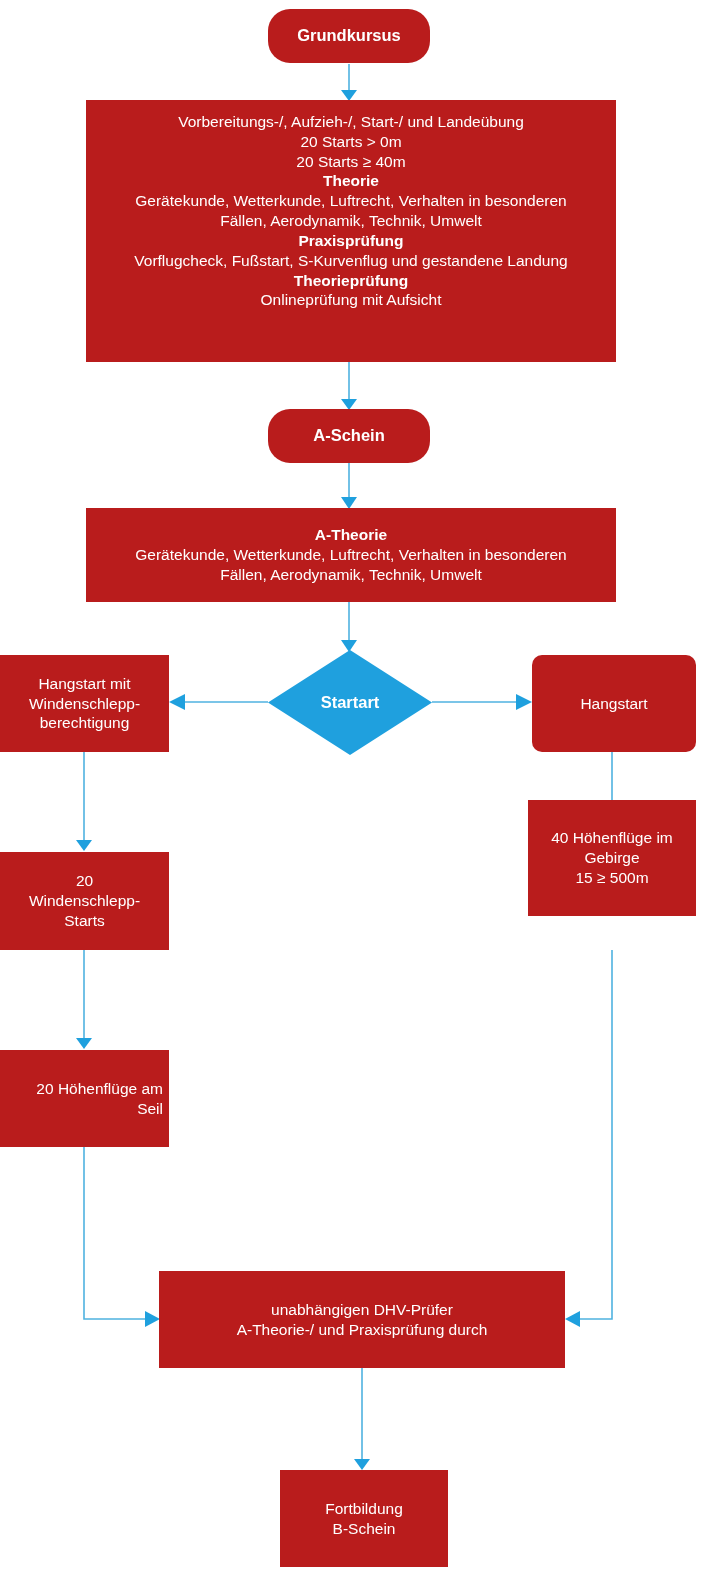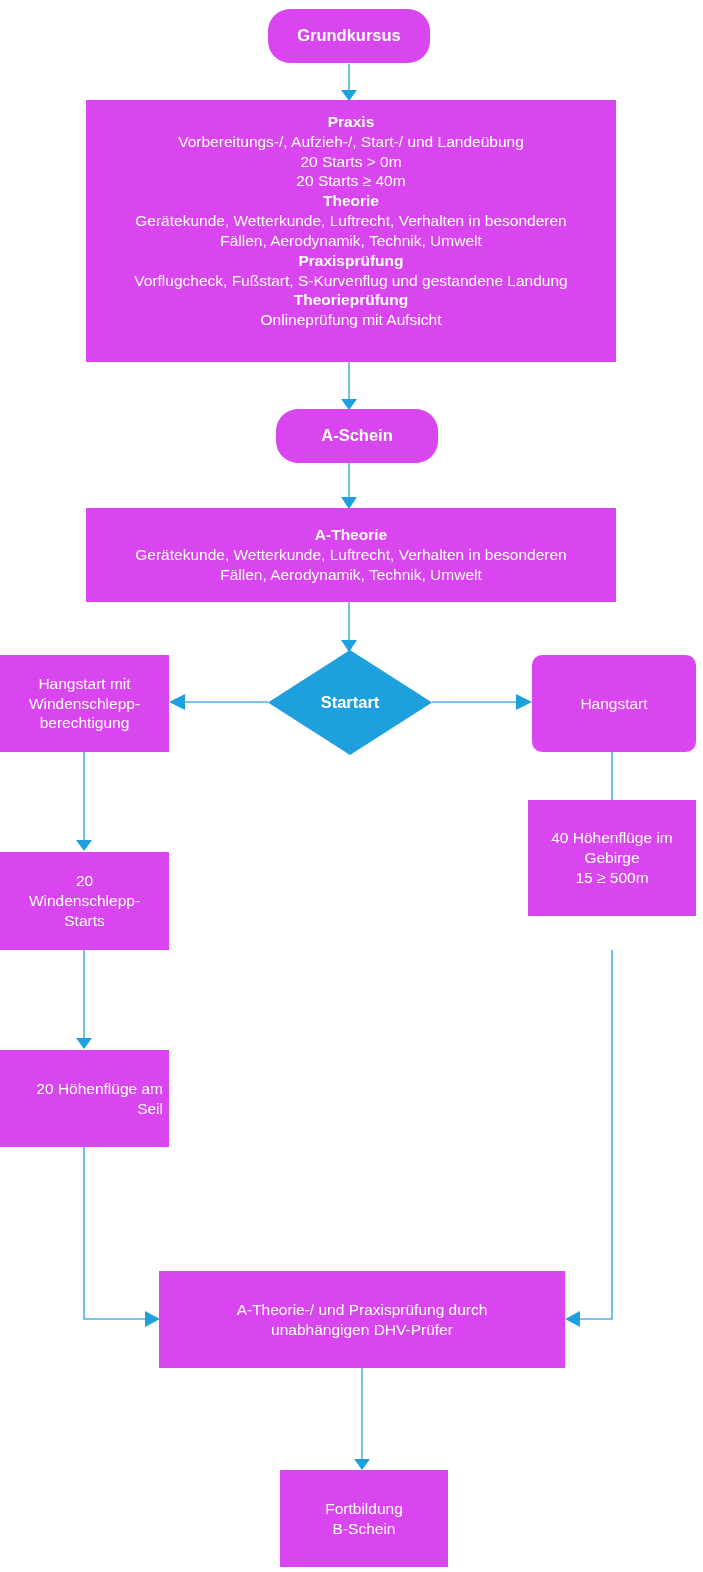--- a/index.html
+++ b/index.html
@@ -15,21 +15,21 @@
     overflow: hidden;
   }
   #flow {
     position: absolute;
     left: 0; top: 0;
     width: 703px;
     height: 1572px;
   }
   .node {
     position: absolute;
-    background: #d946ef;
+    background: #b91c1c;
     color: #ffffff;
     display: flex;
     align-items: center;
     justify-content: center;
     text-align: center;
     box-sizing: border-box;
     line-height: 1.28;
     font-size: 15.5px;
     font-weight: 400;
     padding: 2px 6px;
@@ -139,35 +139,34 @@
     <line class="edge-line" x1="362" y1="1368" x2="362" y2="1461"></line>
     <polygon class="arrow-head" points="354,1459 370,1459 362,1470"></polygon>
   </svg>
 
   <div class="node pill" style="left:268px; top:9px; width:162px; height:54px;">
     <span>Grundkursus</span>
   </div>
 
   <div class="node block big" style="left:86px; top:100px; width:530px; height:262px;">
     <div class="node-lines">
-      <span class="hl">Praxis</span>
       <span class="tx">Vorbereitungs-/, Aufzieh-/, Start-/ und Landeübung</span>
       <span class="tx">20 Starts &gt; 0m</span>
       <span class="tx">20 Starts ≥ 40m</span>
       <span class="hl">Theorie</span>
       <span class="tx">Gerätekunde, Wetterkunde, Luftrecht, Verhalten in besonderen</span>
       <span class="tx">Fällen, Aerodynamik, Technik, Umwelt</span>
       <span class="hl">Praxisprüfung</span>
       <span class="tx">Vorflugcheck, Fußstart, S-Kurvenflug und gestandene Landung</span>
       <span class="hl">Theorieprüfung</span>
       <span class="tx">Onlineprüfung mit Aufsicht</span>
     </div>
   </div>
 
-  <div class="node pill" style="left:276px; top:409px; width:162px; height:54px;">
+  <div class="node pill" style="left:268px; top:409px; width:162px; height:54px;">
     <span>A-Schein</span>
   </div>
 
   <div class="node block" style="left:86px; top:508px; width:530px; height:94px;">
     <div class="node-lines">
       <span class="hl">A-Theorie</span>
       <span class="tx">Gerätekunde, Wetterkunde, Luftrecht, Verhalten in besonderen</span>
       <span class="tx">Fällen, Aerodynamik, Technik, Umwelt</span>
     </div>
   </div>
@@ -209,22 +208,22 @@
 
   <div class="node block" style="left:0px; top:1050px; width:169px; height:97px;text-align:right;">
     <div class="node-lines">
       <span class="tx">20 Höhenflüge am</span>
       <span class="tx">Seil</span>
     </div>
   </div>
 
   <div class="node block" style="left:159px; top:1271px; width:406px; height:97px;">
     <div class="node-lines">
+      <span class="tx">unabhängigen DHV-Prüfer</span>
       <span class="tx">A-Theorie-/ und Praxisprüfung durch</span>
-      <span class="tx">unabhängigen DHV-Prüfer</span>
     </div>
   </div>
 
   <div class="node block" style="left:280px; top:1470px; width:168px; height:97px;">
     <div class="node-lines">
       <span class="tx">Fortbildung</span>
       <span class="tx">B-Schein</span>
     </div>
   </div>
 

